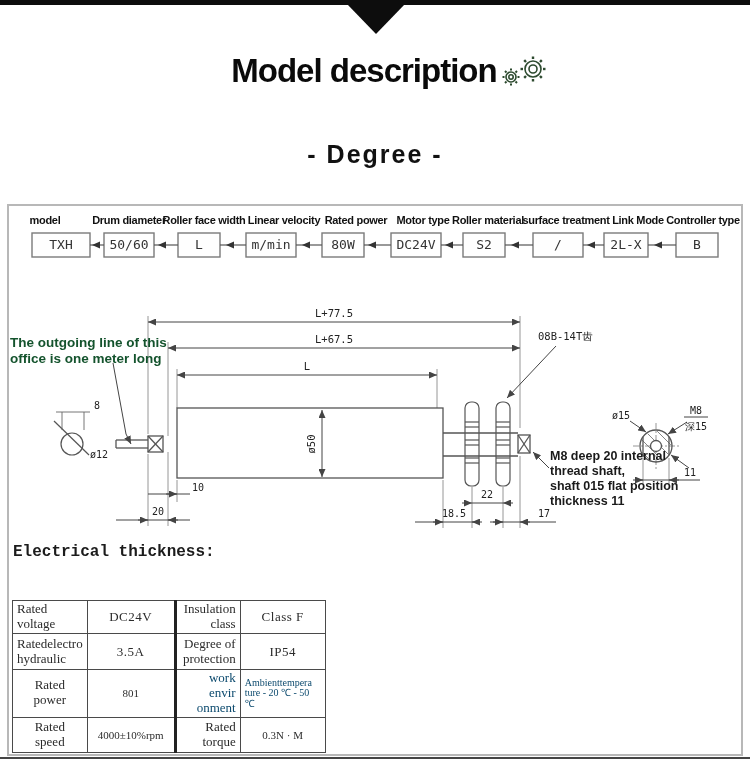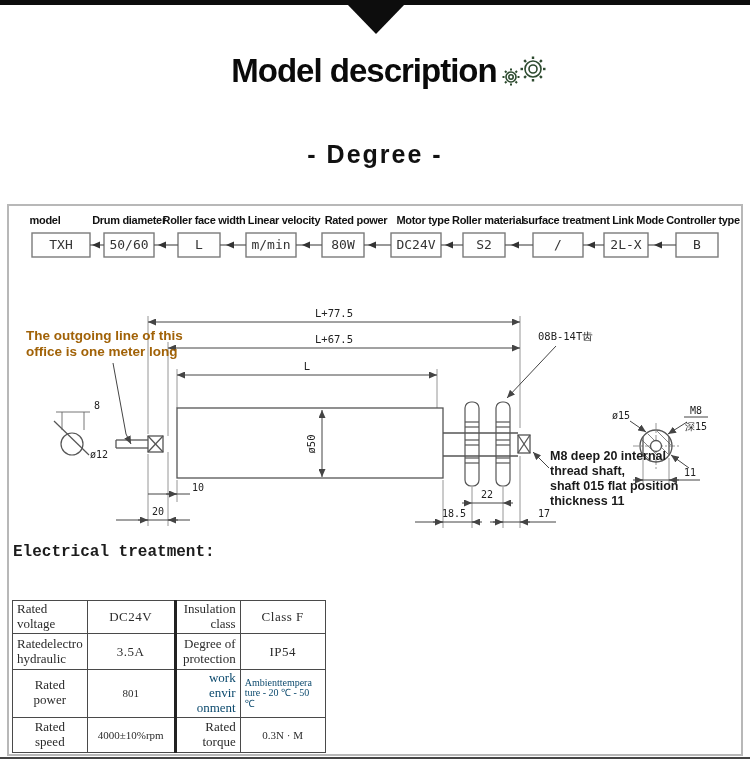--- a/index.html
+++ b/index.html
@@ -12,22 +12,22 @@
   .title-row{position:absolute;left:16px;top:52px;width:750px;text-align:center;white-space:nowrap;}
   .title-row h1{display:inline-block;margin:0;font-size:33px;font-weight:bold;color:#0a0a0a;
        letter-spacing:-1px;vertical-align:middle;font-family:"Liberation Sans",sans-serif;}
   .gears{display:inline-block;vertical-align:middle;margin-left:2px;}
   .subtitle{position:absolute;left:0;top:140px;width:750px;text-align:center;
        font-size:25px;font-weight:bold;color:#111;letter-spacing:2px;}
   .content-box{position:absolute;left:7px;top:204px;width:732px;height:548px;
        border:2px solid #b8b8b8;}
   .model-strip{position:absolute;left:0;top:206px;}
   .drawing{position:absolute;left:0;top:288px;}
-  .note-left{position:absolute;left:10px;top:328px;width:170px;font-size:13.5px;font-weight:bold;
-       color:#a16207;line-height:1.15;white-space:pre-line;padding-left:16px;}
+  .note-left{position:absolute;left:10px;top:335px;width:170px;font-size:13.5px;font-weight:bold;
+       color:#14532d;line-height:1.15;white-space:pre-line;}
   .note-right{position:absolute;left:550px;top:449px;width:170px;font-size:12.5px;font-weight:bold;
        color:#1a1a1a;line-height:1.2;white-space:pre-line;}
   .elec-heading{position:absolute;left:13px;top:543px;font-family:"Liberation Mono",monospace;
        font-size:16px;font-weight:600;color:#1c1c1c;letter-spacing:0px;}
   table.elec{position:absolute;left:12px;top:600px;border-collapse:collapse;
        font-family:Liberation Serif, serif;color:#2b2b2b;border-radius:20px;}
   table.elec td{border:1.6px solid #4a4a4a;padding:1px 4px;background:#fff;}
   table.elec td.b3{border-left:3px solid #222;text-align:right;}
   td.lbl{width:52px;font-size:13px;text-align:left;white-space:pre-line;line-height:1.15;}
   td.lblc{width:52px;font-size:13px;text-align:center;white-space:pre-line;line-height:1.15;}
@@ -301,21 +301,21 @@
     <text class="dims" text-anchor="middle" x="690" y="188">11</text>
   </svg>
 
   <div class="note-left">The outgoing line of this
 office is one meter long</div>
   <div class="note-right">M8 deep 20 internal
 thread shaft,
 shaft 015 flat position
  thickness 11</div>
 
-  <div class="elec-heading">Electrical treatment:</div>
+  <div class="elec-heading">Electrical thickness:</div>
 
   <table class="elec">
     <tbody>
         <tr class="r0">
       <td class="lbl">Rated
 voltage</td>
       <td class="val w2">DC24V</td>
       <td class="lbl b3 w3">Insulation
 class</td>
       <td class="val w4">Class F</td>

